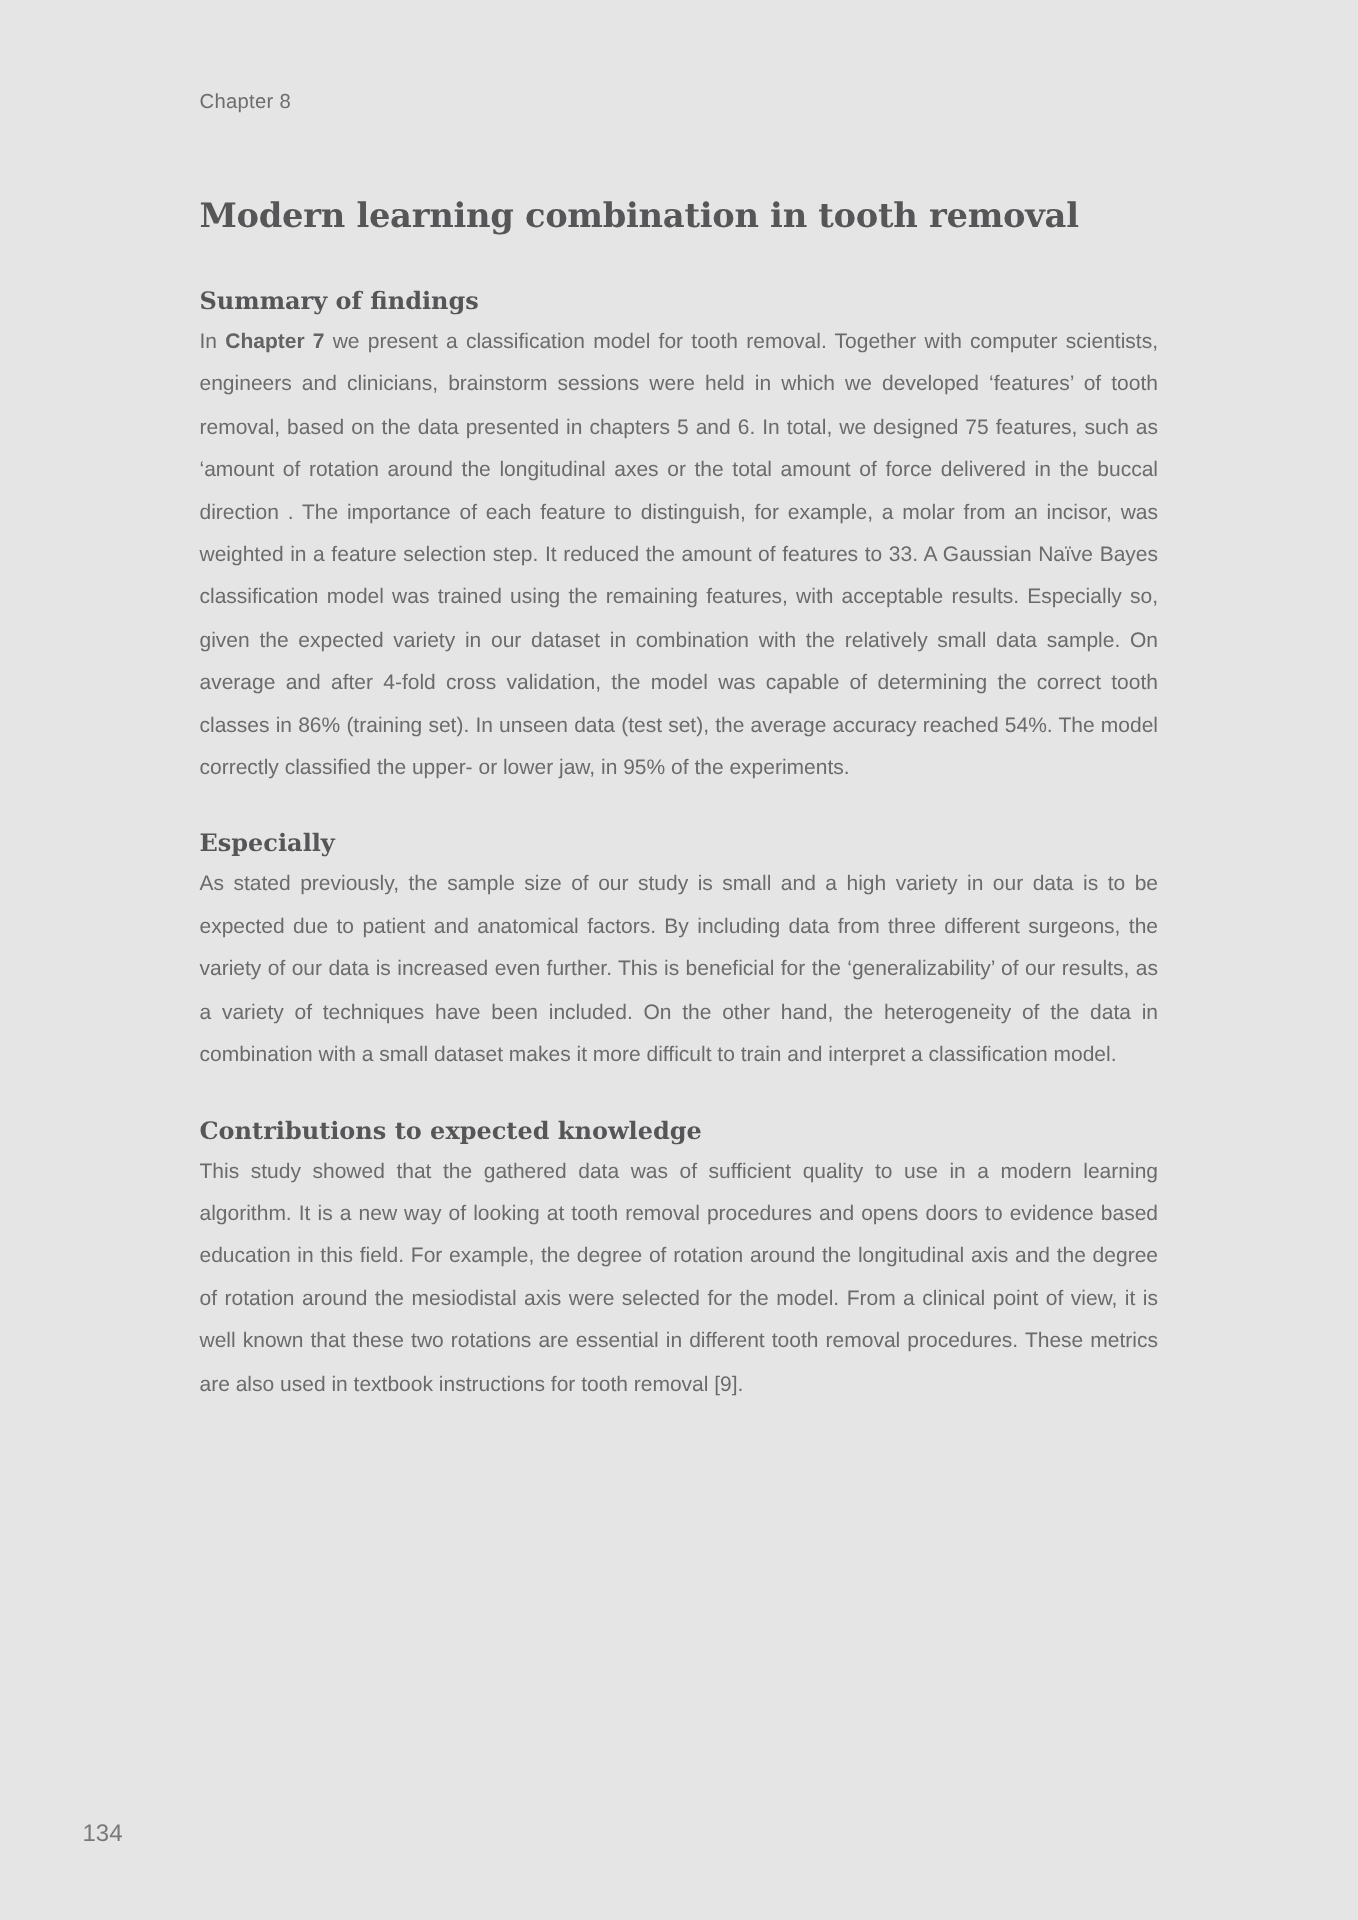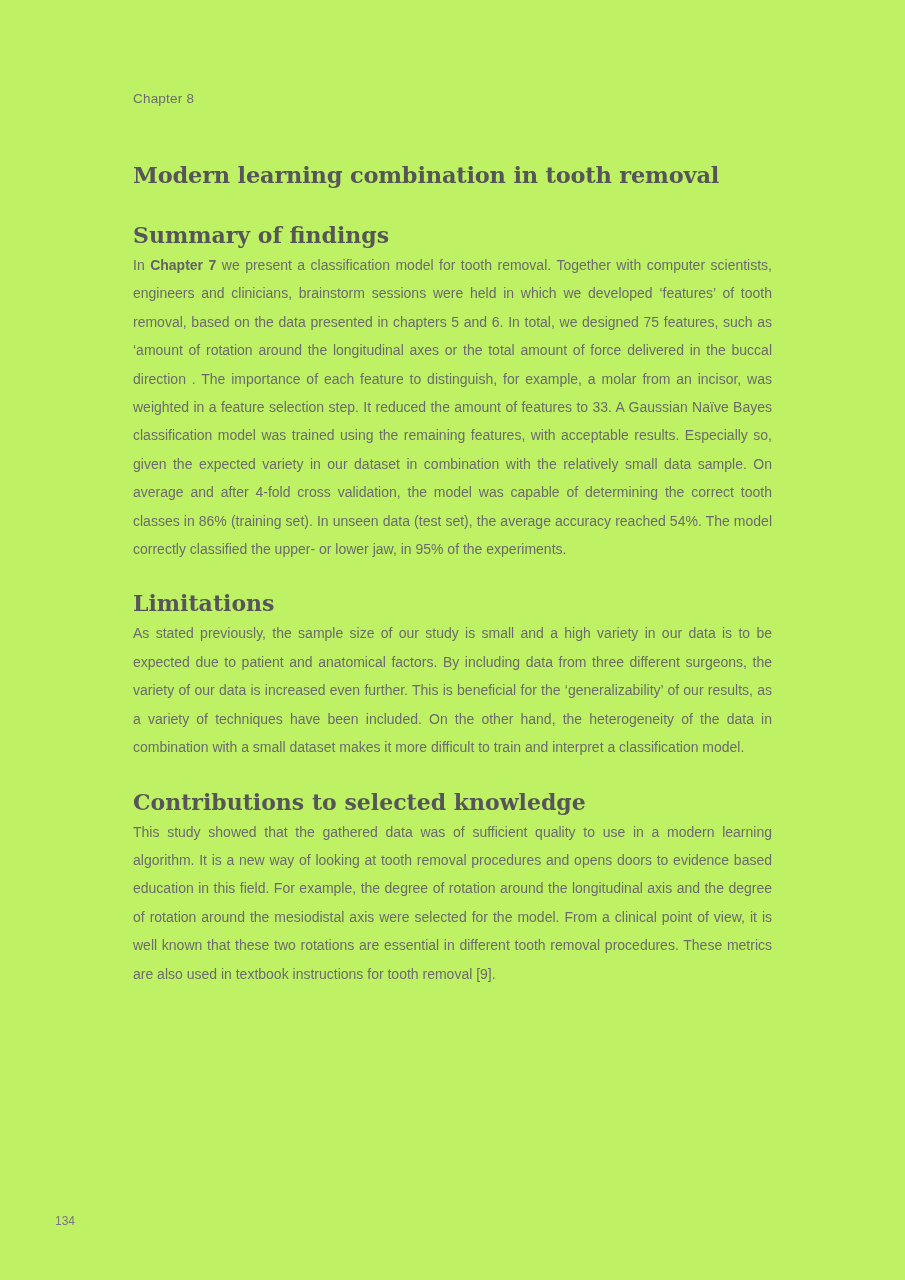--- a/index.html
+++ b/index.html
@@ -4,43 +4,43 @@
 <style>
   html, body {
     margin: 0;
     padding: 0;
     background: #ffffff;
   }
   .page {
     position: relative;
     width: 905px;
     height: 1280px;
-    background: #bef264;
+    background: #e5e5e5;
     box-sizing: border-box;
-    padding: 91px 133px 0 133px;
+    padding: 60px 133px 0 133px;
     overflow: hidden;
     font-family: "Liberation Sans", sans-serif;
   }
   .chapter-label {
     font-size: 13.5px;
     color: #6d6d6f;
     letter-spacing: 0.2px;
   }
   .title {
     font-family: "DejaVu Serif", "Liberation Serif", serif;
     font-weight: 700;
     font-size: 22.5px;
     color: #565658;
     letter-spacing: -0.2px;
     margin: 56px 0 0 0;
   }
   .section-heading {
     font-family: "DejaVu Serif", "Liberation Serif", serif;
     font-weight: 700;
-    font-size: 22px;
+    font-size: 16px;
     color: #565658;
     margin: 0;
   }
   .section-heading.first {
     margin-top: 34px;
   }
   .section-heading.later {
     margin-top: 27px;
   }
   .body-para {
@@ -51,43 +51,43 @@
     margin: 3px 0 0 0;
   }
   .body-para strong {
     font-weight: 700;
     color: #636365;
   }
   .page-number {
     position: absolute;
     left: 55px;
     top: 1214px;
-    font-size: 12px;
+    font-size: 16px;
     color: #78787a;
   }
 </style>
 </head>
 <body>
 
 <div class="page">
 
   <div class="chapter-label">Chapter 8</div>
 
   <h1 class="title">Modern learning combination in tooth removal</h1>
 
   <section>
     <h2 class="section-heading first">Summary of findings</h2>
     <p class="body-para"><span>In </span><strong>Chapter 7</strong><span> we present a classification model for tooth removal. Together with computer scientists, engineers and clinicians, brainstorm sessions were held in which we developed ‘features’ of tooth removal, based on the data presented in chapters 5 and 6. In total, we designed 75 features, such as ‘amount of rotation around the longitudinal axes or the total amount of force delivered in the buccal direction . The importance of each feature to distinguish, for example, a molar from an incisor, was weighted in a feature selection step. It reduced the amount of features to 33. A Gaussian Naïve Bayes classification model was trained using the remaining features, with acceptable results. Especially so, given the expected variety in our dataset in combination with the relatively small data sample. On average and after 4-fold cross validation, the model was capable of determining the correct tooth classes in 86% (training set). In unseen data (test set), the average accuracy reached 54%. The model correctly classified the upper- or lower jaw, in 95% of the experiments.</span></p>
   </section>
 
   <section>
-    <h2 class="section-heading later">Limitations</h2>
+    <h2 class="section-heading later">Especially</h2>
     <p class="body-para">As stated previously, the sample size of our study is small and a high variety in our data is to be expected due to patient and anatomical factors. By including data from three different surgeons, the variety of our data is increased even further. This is beneficial for the ‘generalizability’ of our results, as a variety of techniques have been included. On the other hand, the heterogeneity of the data in combination with a small dataset makes it more difficult to train and interpret a classification model.</p>
   </section>
 
   <section>
-    <h2 class="section-heading later">Contributions to selected knowledge</h2>
+    <h2 class="section-heading later">Contributions to expected knowledge</h2>
     <p class="body-para">This study showed that the gathered data was of sufficient quality to use in a modern learning algorithm. It is a new way of looking at tooth removal procedures and opens doors to evidence based education in this field. For example, the degree of rotation around the longitudinal axis and the degree of rotation around the mesiodistal axis were selected for the model. From a clinical point of view, it is well known that these two rotations are essential in different tooth removal procedures. These metrics are also used in textbook instructions for tooth removal [9].</p>
   </section>
 
   <div class="page-number">134</div>
 
 </div>
 
 </body></html>

